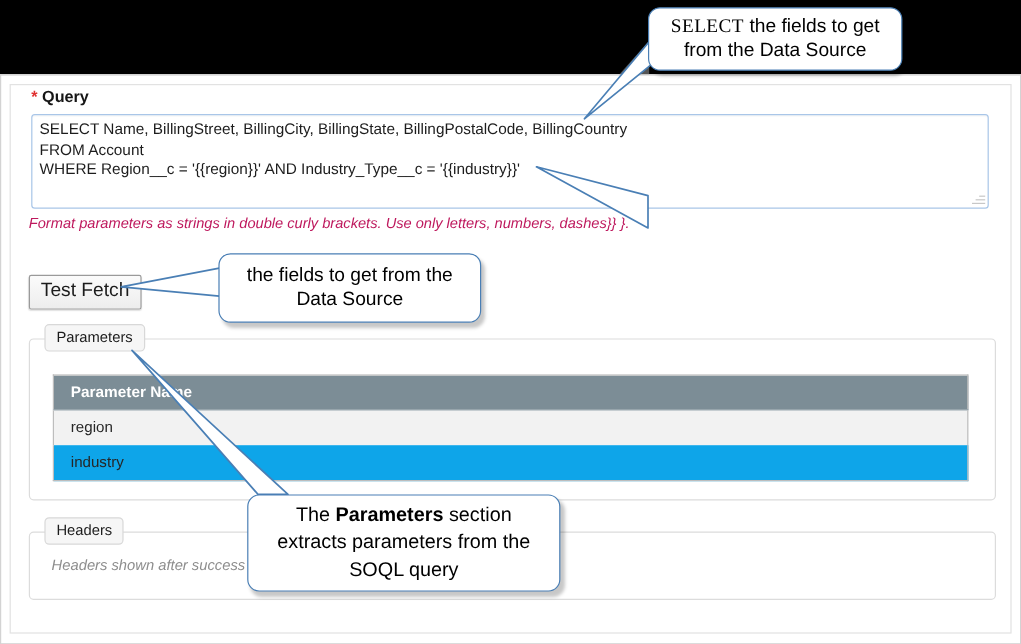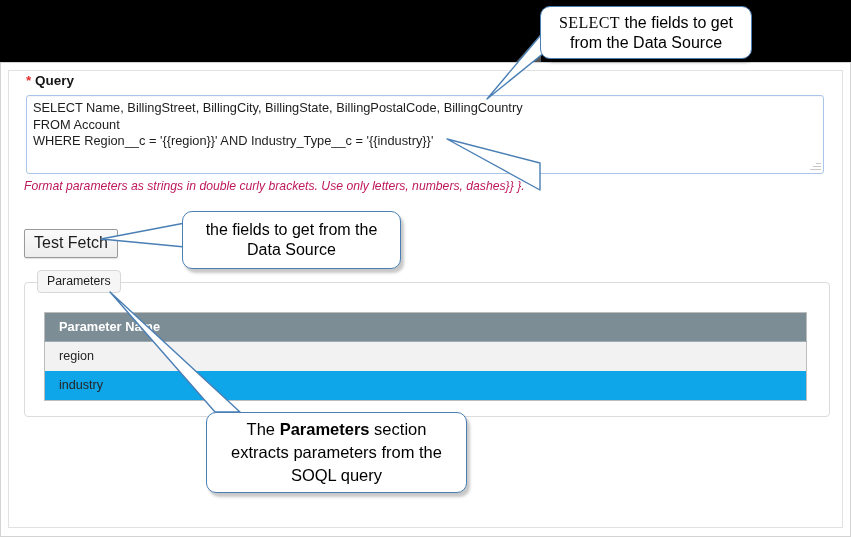--- a/index.html
+++ b/index.html
@@ -159,20 +159,24 @@
         <tr class="r-odd">
           <td>region</td>
         </tr>
         <tr class="r-even">
           <td>industry</td>
         </tr>
       </tbody>
     </table>
   </div>
 
+  <div class="section" id="headers-section">
+    <div class="section-tab">Headers</div>
+    <div class="headers-placeholder">Headers shown after success</div>
+  </div>
 
   <svg class="tails" viewBox="0 0 851 537">
 
     <path d="M541,34 L541,62 L516,62 Z" fill="#9a9a9a" opacity="0.55"></path>
 
     <path d="M545,30 L545,52 L487,99 Z" fill="#ffffff" stroke="#4a7fb5" stroke-width="1.4" stroke-linejoin="round"></path>
 
     <path d="M540,163 L540,190 L447,139 Z" fill="#ffffff" stroke="#4a7fb5" stroke-width="1.4" stroke-linejoin="round"></path>
 
     <path d="M185,223 L185,247 L101,239 Z" fill="#ffffff" stroke="#4a7fb5" stroke-width="1.4" stroke-linejoin="round"></path>

